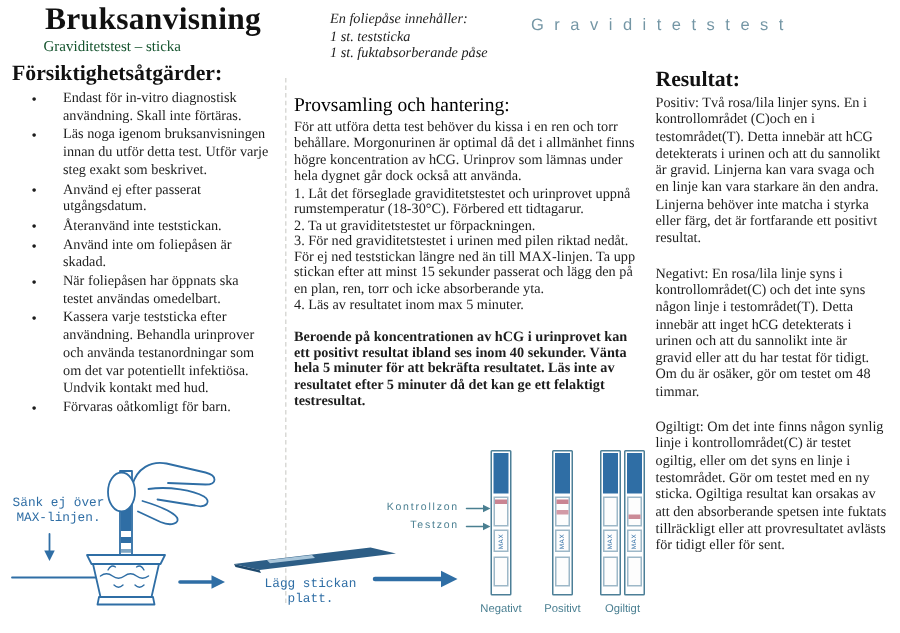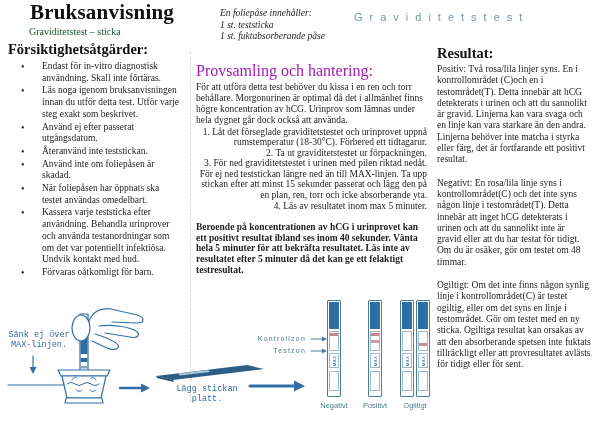--- a/index.html
+++ b/index.html
@@ -19,25 +19,25 @@
   .bullets li{display:flex;font-size:9.5px;line-height:11.7px;margin:0 0 1px 0;}
   .bullets .dot{width:21px;padding-left:13px;flex:none;font-size:10px;}
   .bullets .btxt{flex:1;max-width:137px;}
 
   
   .fold-line{position:absolute;left:190px;top:52px;height:350px;border-left:1px dashed #d9d9d6;}
 
   
   .col-mid{position:absolute;left:196px;top:8px;width:231px;}
   .pouch-note{font-style:italic;font-size:9.5px;line-height:11.5px;margin:0 0 0 24px;color:#222;}
-  .mid-h{font-size:16px;font-weight:normal;margin:14px 0 2px 0;color:#a21caf;}
+  .mid-h{font-size:13px;font-weight:normal;margin:14px 0 2px 0;color:#000000;}
   .mid-h.first{margin-top:19px;}
   .mid-body{font-size:9.5px;line-height:11px;margin:0;}
   .steps{font-size:9.5px;line-height:10.6px;margin:1px 0 0 0;}
-  .steps div{margin:0;text-align:right;}
+  .steps div{margin:0;}
   .warning{font-size:9.5px;line-height:10.6px;font-weight:bold;margin:11px 0 0 0;}
 
   
   .brand{
     position:absolute;left:354px;top:11px;
     font-family:"Liberation Sans","DejaVu Sans",sans-serif;
     font-size:11px;letter-spacing:7px;color:#7496a5;font-weight:500;white-space:nowrap;
   }
 
   

